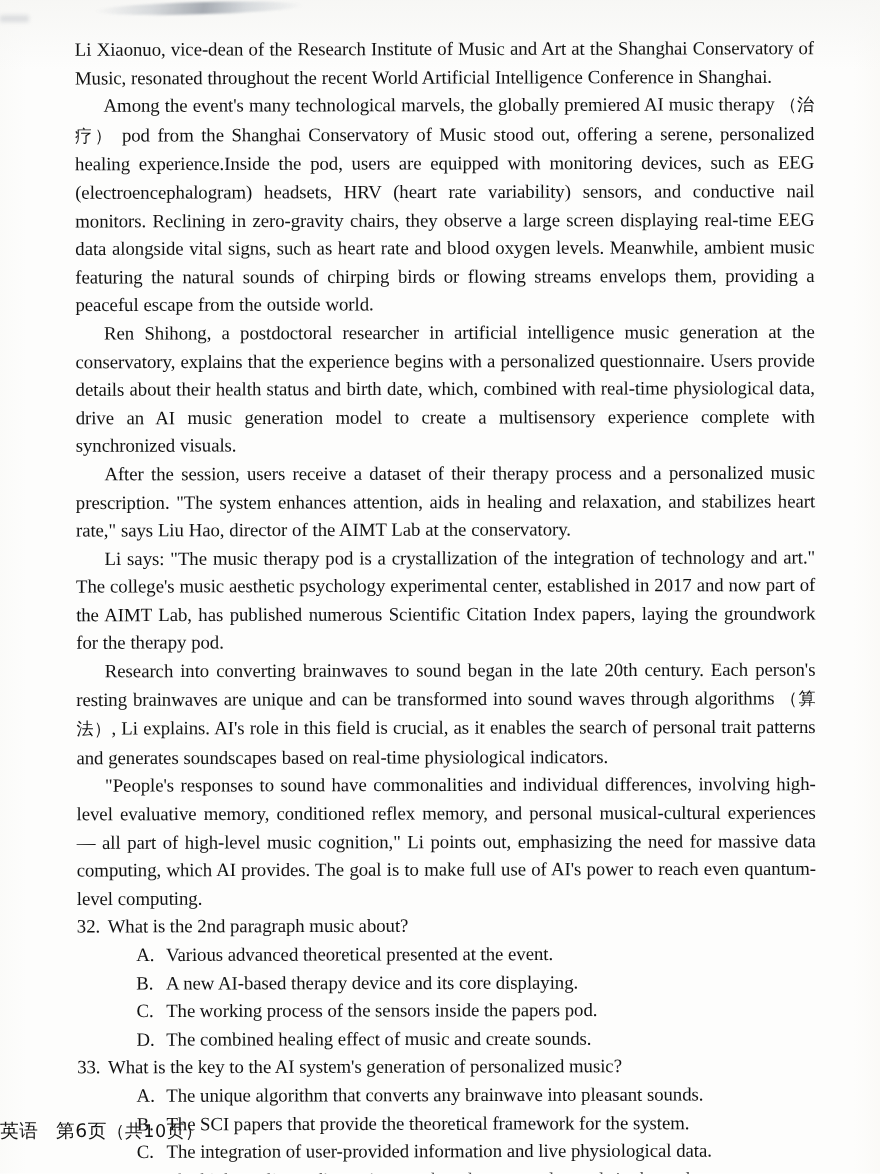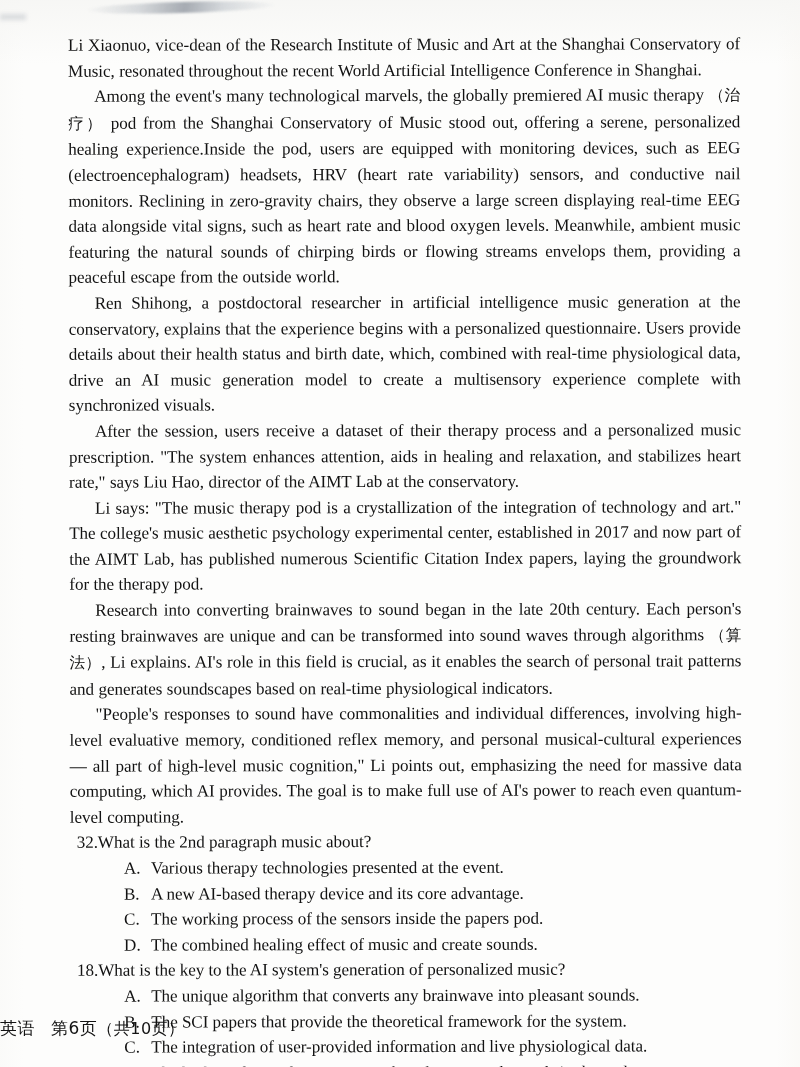--- a/index.html
+++ b/index.html
@@ -88,21 +88,20 @@
     padding-left: 28px;
     text-indent: -28px;
     font-size: 17.1px;
     line-height: 25.6px;
     letter-spacing: -0.05px;
   }
   .qnum {
     display: inline-block;
     width: 28px;
     text-indent: 0;
-    text-align: right;
   }
   .option {
     margin: 0;
     padding-left: 27px;
     font-size: 17.1px;
     line-height: 25.6px;
     letter-spacing: -0.05px;
   }
   .option .olabel {
     display: inline-block;
@@ -146,37 +145,37 @@
       <p class="para indent">Research into converting brainwaves to sound began in the late 20th century. Each person's resting brainwaves are unique and can be transformed into sound waves through algorithms <span class="cjk">（算法）</span>, Li explains. AI's role in this field is crucial, as it enables the search of personal trait patterns and generates soundscapes based on real-time physiological indicators.</p>
       <p class="para indent">"People's responses to sound have commonalities and individual differences, involving high-level evaluative memory, conditioned reflex memory, and personal musical-cultural experiences — all part of high-level music cognition," Li points out, emphasizing the need for massive data computing, which AI provides. The goal is to make full use of AI's power to reach even quantum-level computing.</p>
     </section>
 
     <section>
       <p class="question">
         <span class="qnum">32.</span><span>What is the 2nd paragraph music about?</span>
       </p>
       <div class="options-block">
         <p class="option">
-          <span class="olabel">A.</span><span>Various therapy technologies presented at the event.</span>
+          <span class="olabel">A.</span><span>Various advanced theoretical presented at the event.</span>
         </p>
         <p class="option">
-          <span class="olabel">B.</span><span>A new AI-based therapy device and its core advantage.</span>
+          <span class="olabel">B.</span><span>A new AI-based therapy device and its core displaying.</span>
         </p>
         <p class="option">
           <span class="olabel">C.</span><span>The working process of the sensors inside the papers pod.</span>
         </p>
         <p class="option">
           <span class="olabel">D.</span><span>The combined healing effect of music and create sounds.</span>
         </p>
       </div>
     </section>
 
     <section>
       <p class="question">
-        <span class="qnum">18.</span><span>What is the key to the AI system's generation of personalized music?</span>
+        <span class="qnum">33.</span><span>What is the key to the AI system's generation of personalized music?</span>
       </p>
       <div class="options-block">
         <p class="option">
           <span class="olabel">A.</span><span>The unique algorithm that converts any brainwave into pleasant sounds.</span>
         </p>
         <p class="option">
           <span class="olabel">B.</span><span>The SCI papers that provide the theoretical framework for the system.</span>
         </p>
         <p class="option">
           <span class="olabel">C.</span><span>The integration of user-provided information and live physiological data.</span>

